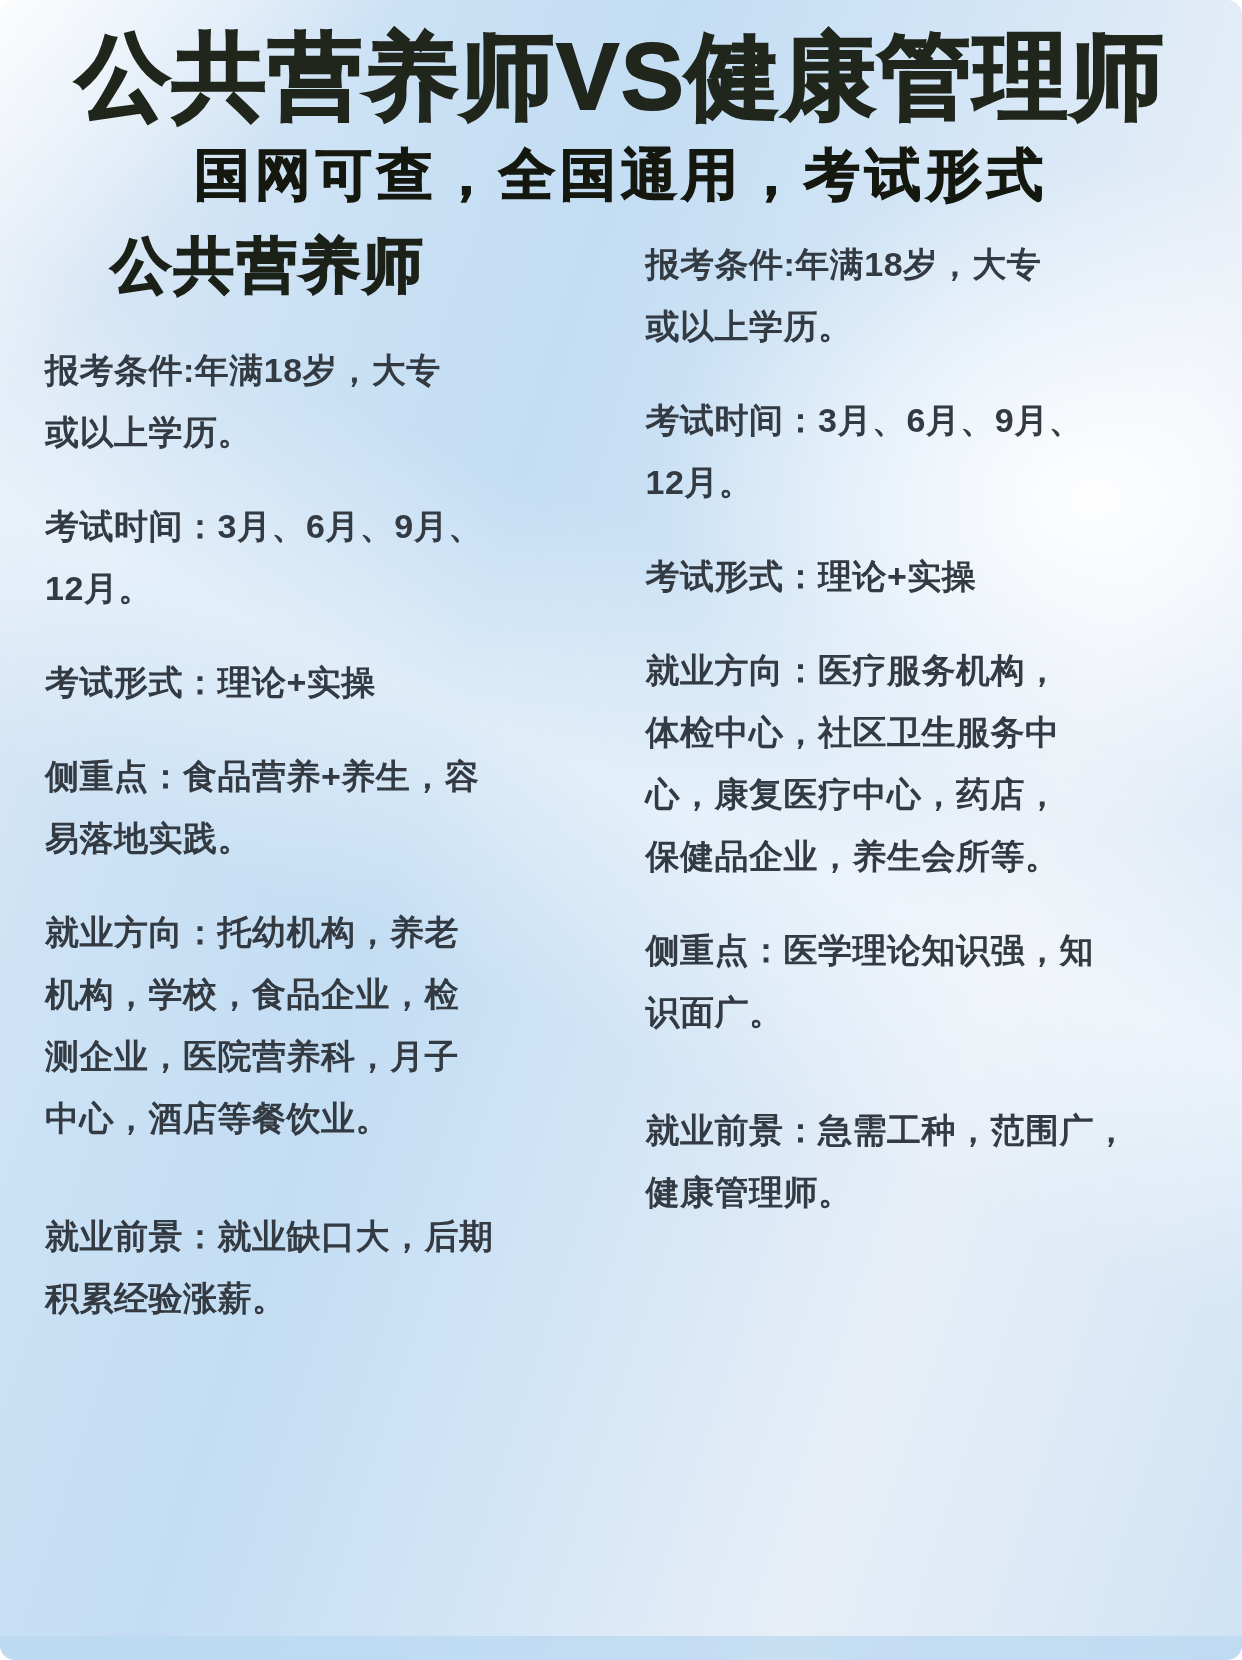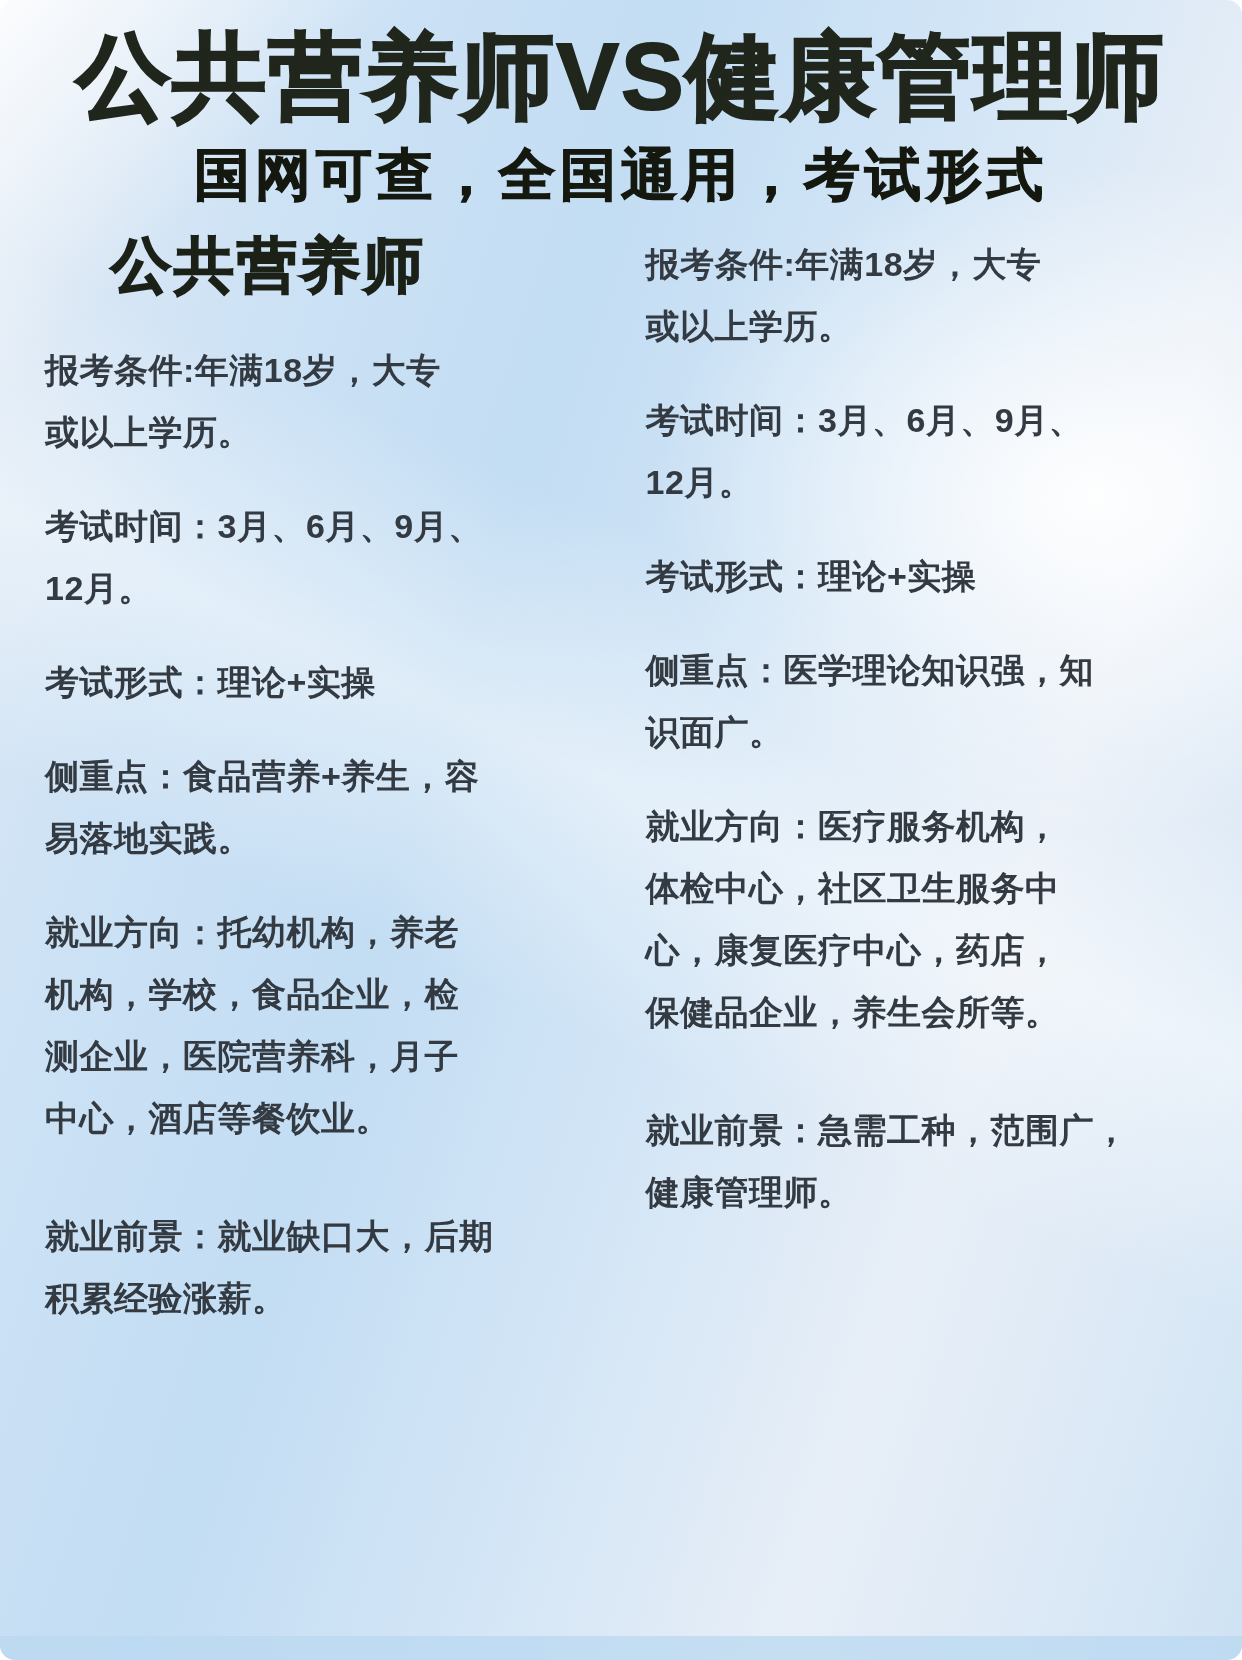--- a/index.html
+++ b/index.html
@@ -109,26 +109,26 @@
       <p class="sec">就业前景：就业缺口大，后期
 积累经验涨薪。</p>
     </section>
 
     <section class="col col-right">
       <p class="sec">报考条件:年满18岁，大专
 或以上学历。</p>
       <p class="sec">考试时间：3月、6月、9月、
 12月。</p>
       <p class="sec">考试形式：理论+实操</p>
-      <p class="sec">侧重点：医学理论知识强，知
-识面广。</p>
       <p class="sec">就业方向：医疗服务机构，
 体检中心，社区卫生服务中
 心，康复医疗中心，药店，
 保健品企业，养生会所等。</p>
+      <p class="sec">侧重点：医学理论知识强，知
+识面广。</p>
       <p class="sec">就业前景：急需工种，范围广，
 健康管理师。</p>
     </section>
 
   </div>
 
   <div class="bottom-strip"></div>
 
 </div>
 

